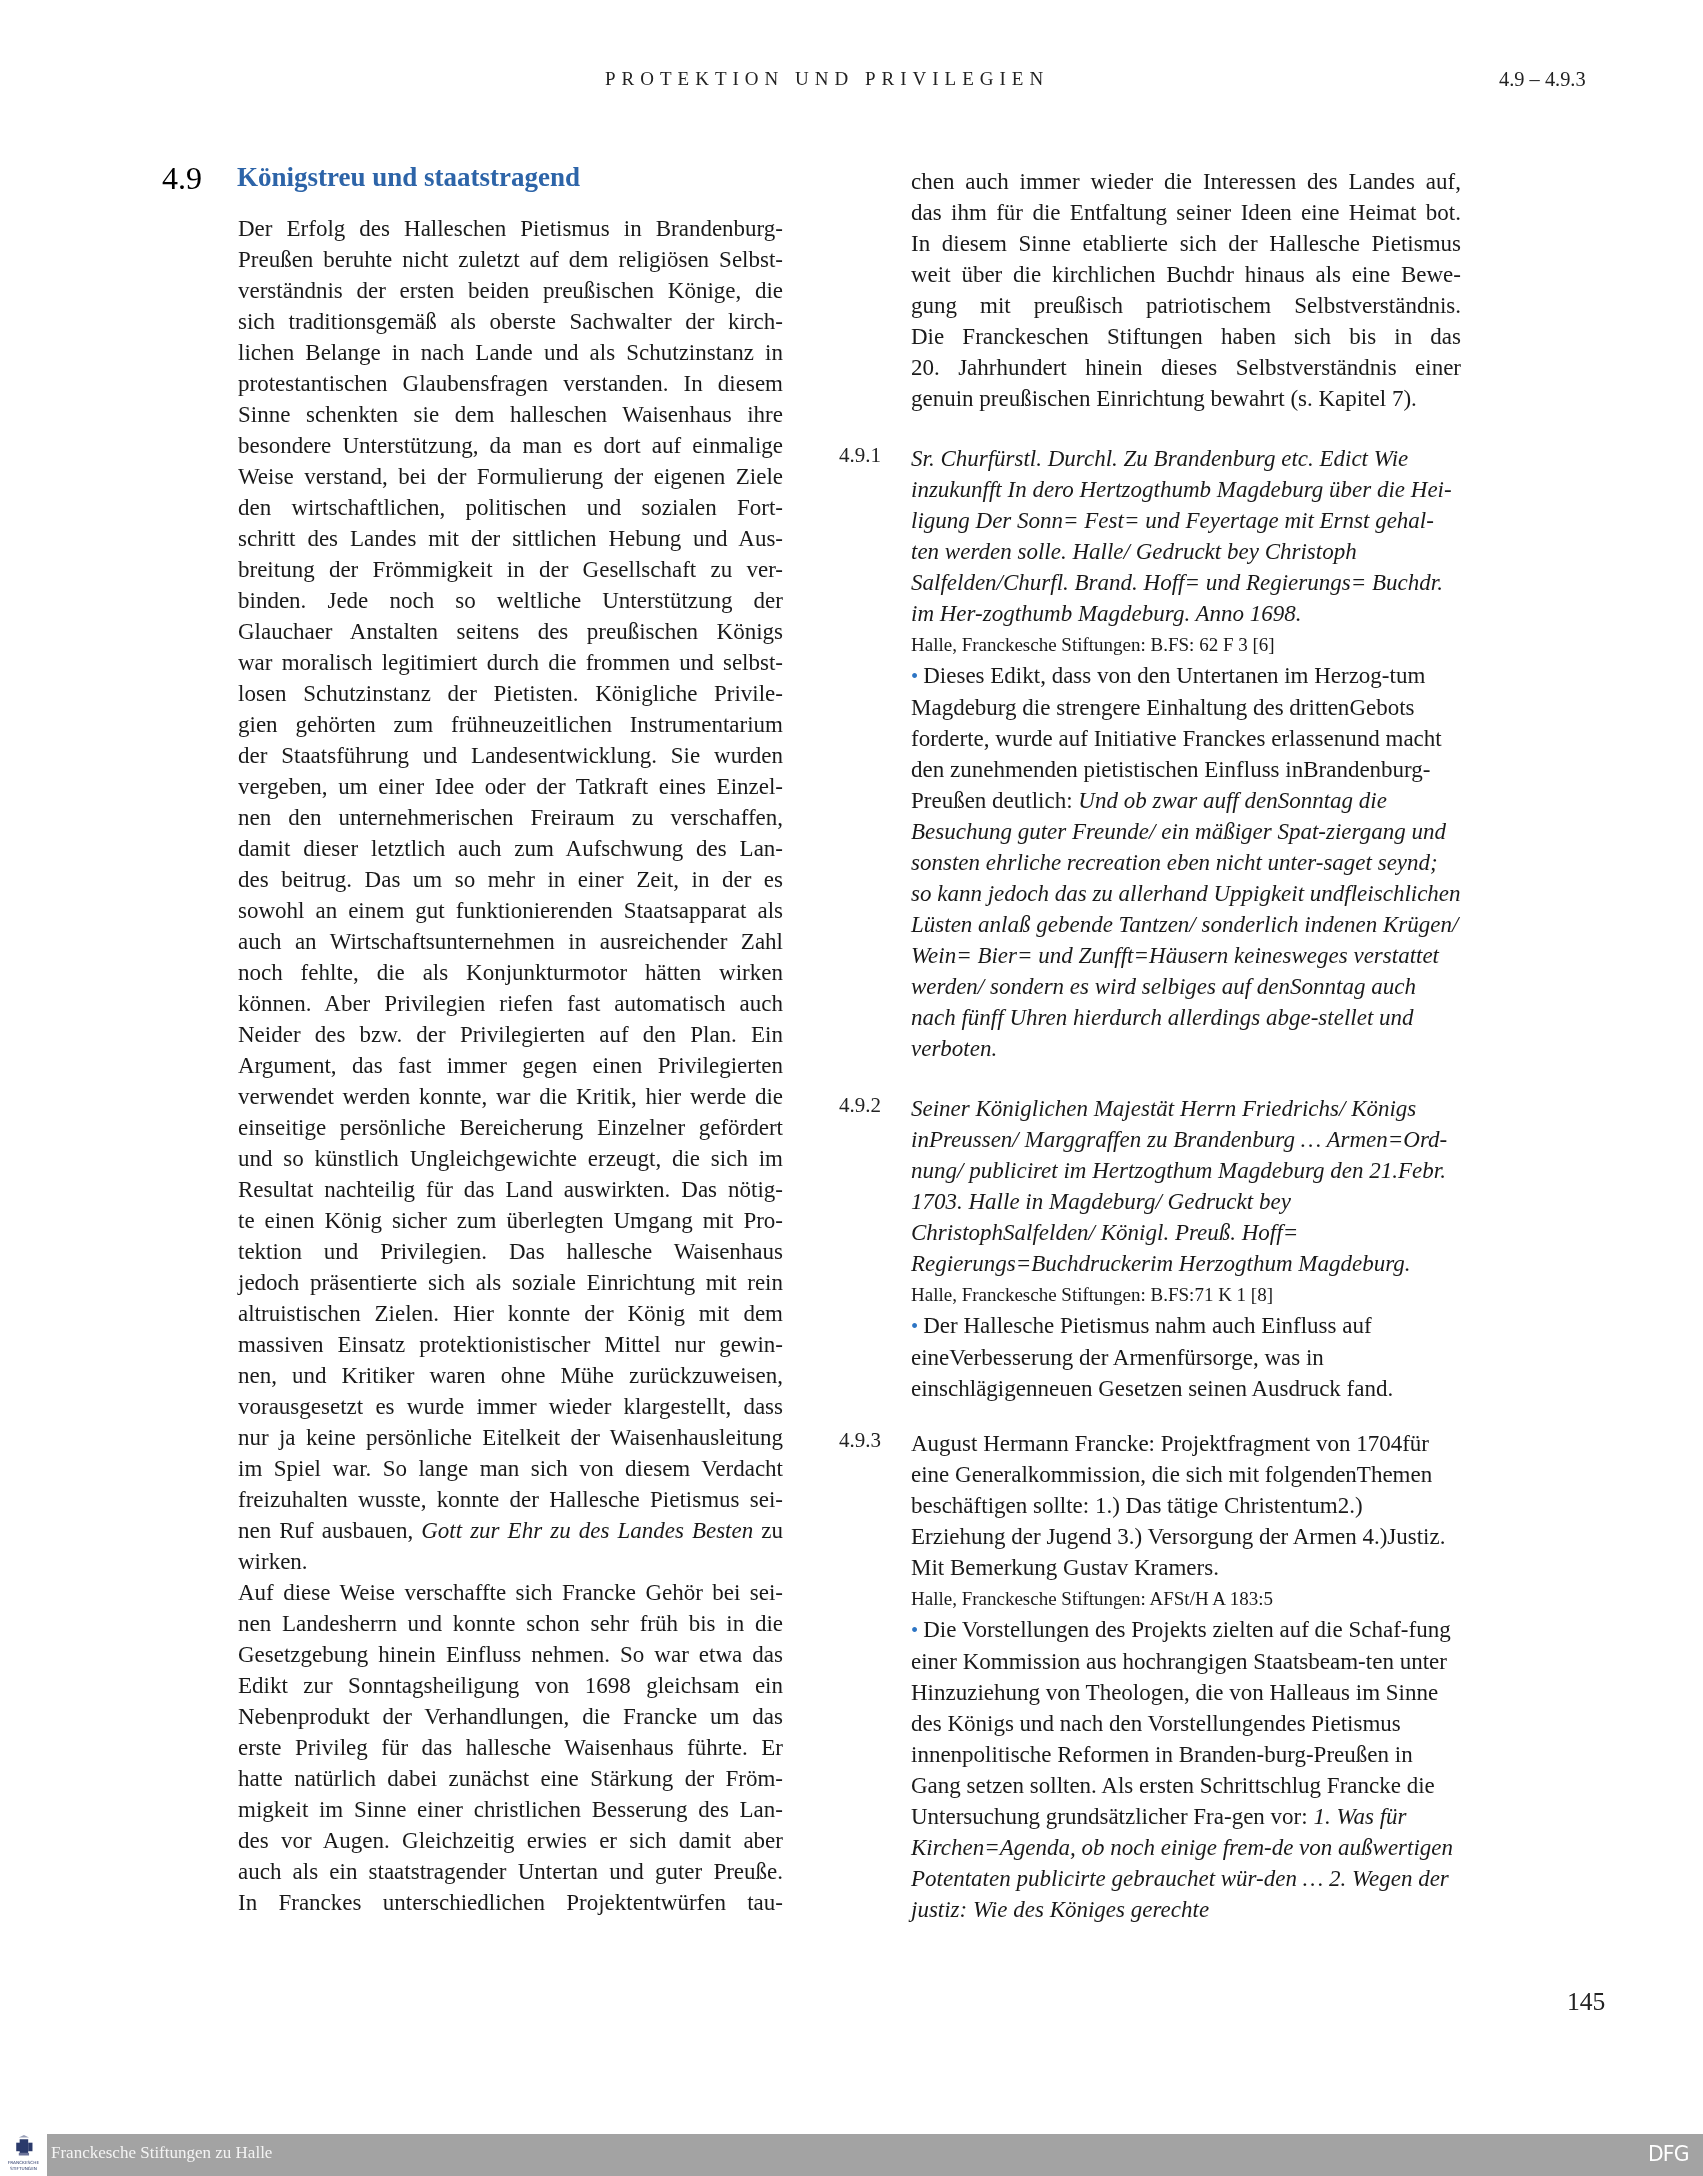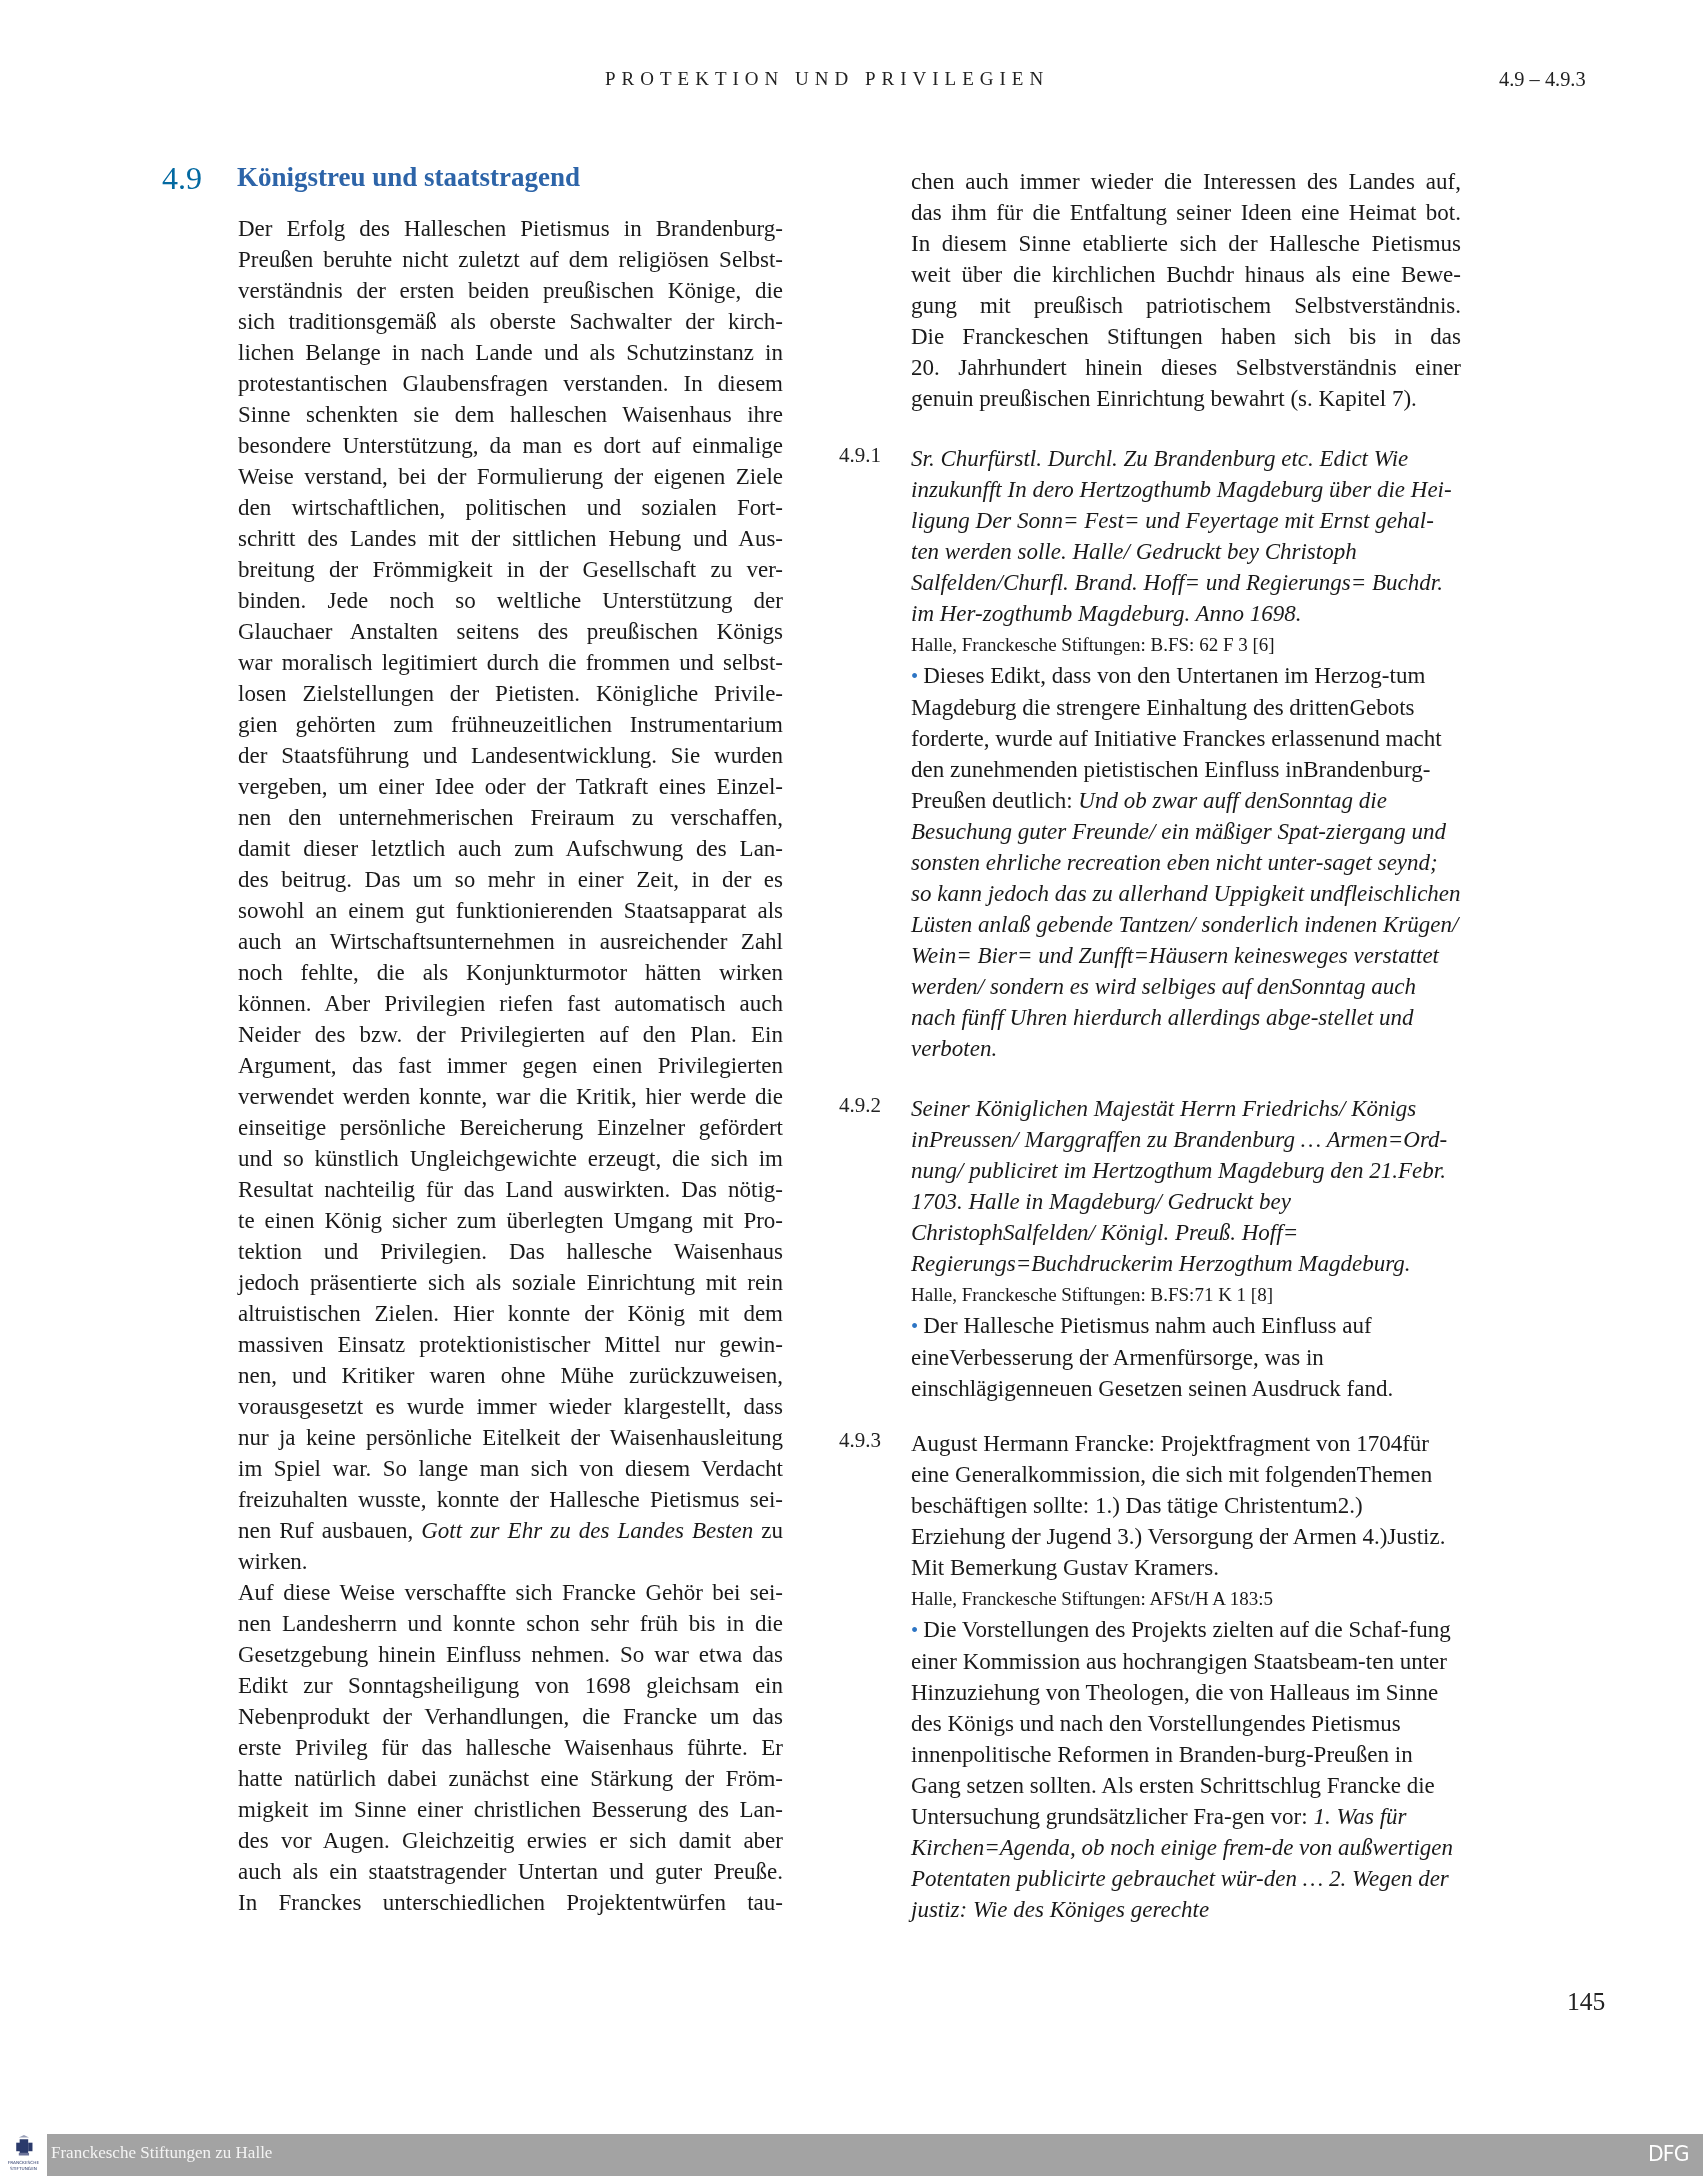--- a/index.html
+++ b/index.html
@@ -11,21 +11,21 @@
   .running-head {
     position: absolute; top: 68px; left: 605px;
     font-size: 19px; letter-spacing: 6px; color: #222;
   }
   .running-range {
     position: absolute; top: 68px; left: 1499px;
     font-size: 20.4px; color: #222; text-align: center;
   }
   .section-num {
     position: absolute; top: 160px; left: 162px;
-    font-size: 32px; color: #0369a1;
+    font-size: 32px; color: #000000;
   }
   .section-title {
     position: absolute; top: 162px; left: 237px;
     font-size: 27px; font-weight: bold; color: #2d64a8;
   }
   .col {
     position: absolute; font-size: 23px; line-height: 31px;
     text-align: justify; hyphens: manual;
   }
   .col-left { top: 213px; left: 238px; width: 545px; }
@@ -74,21 +74,21 @@
     <span class="line">protestantischen Glaubensfragen verstanden. In diesem</span>
     <span class="line">Sinne schenkten sie dem halleschen Waisenhaus ihre</span>
     <span class="line">besondere Unterstützung, da man es dort auf einmalige</span>
     <span class="line">Weise verstand, bei der Formulierung der eigenen Ziele</span>
     <span class="line">den wirtschaftlichen, politischen und sozialen Fort-</span>
     <span class="line">schritt des Landes mit der sittlichen Hebung und Aus-</span>
     <span class="line">breitung der Frömmigkeit in der Gesellschaft zu ver-</span>
     <span class="line">binden. Jede noch so weltliche Unterstützung der</span>
     <span class="line">Glauchaer Anstalten seitens des preußischen Königs</span>
     <span class="line">war moralisch legitimiert durch die frommen und selbst-</span>
-    <span class="line">losen Zielstellungen der Pietisten. Königliche Privile-</span>
+    <span class="line">losen Schutzinstanz der Pietisten. Königliche Privile-</span>
     <span class="line">gien gehörten zum frühneuzeitlichen Instrumentarium</span>
     <span class="line">der Staatsführung und Landesentwicklung. Sie wurden</span>
     <span class="line">vergeben, um einer Idee oder der Tatkraft eines Einzel-</span>
     <span class="line">nen den unternehmerischen Freiraum zu verschaffen,</span>
     <span class="line">damit dieser letztlich auch zum Aufschwung des Lan-</span>
     <span class="line">des beitrug. Das um so mehr in einer Zeit, in der es</span>
     <span class="line">sowohl an einem gut funktionierenden Staatsapparat als</span>
     <span class="line">auch an Wirtschaftsunternehmen in ausreichender Zahl</span>
     <span class="line">noch fehlte, die als Konjunkturmotor hätten wirken</span>
     <span class="line">können. Aber Privilegien riefen fast automatisch auch</span>

